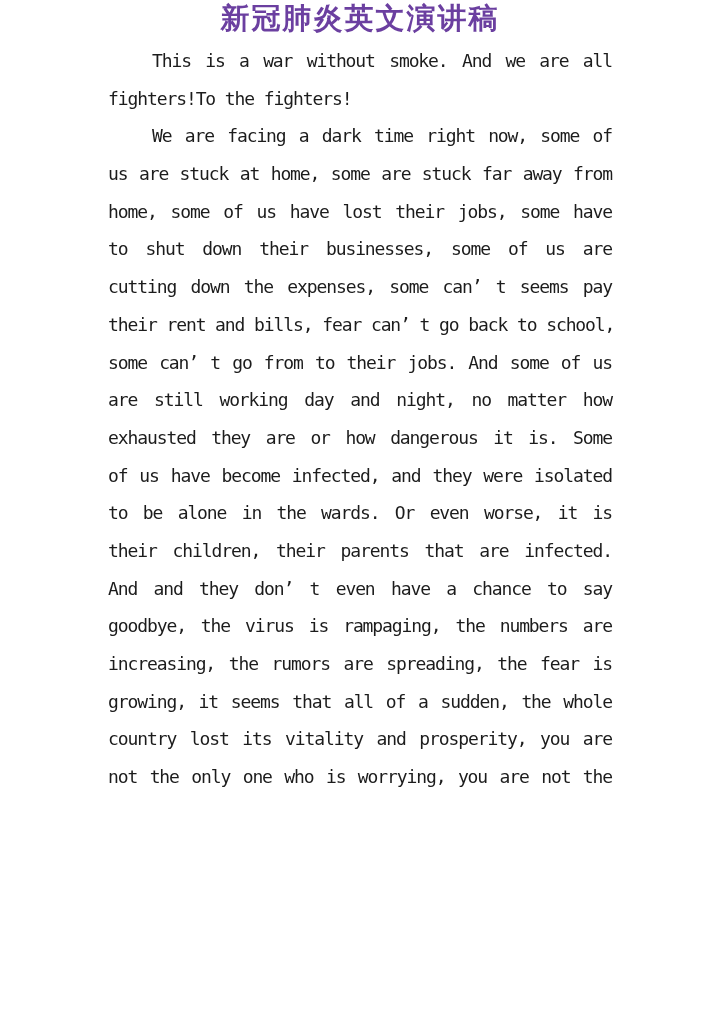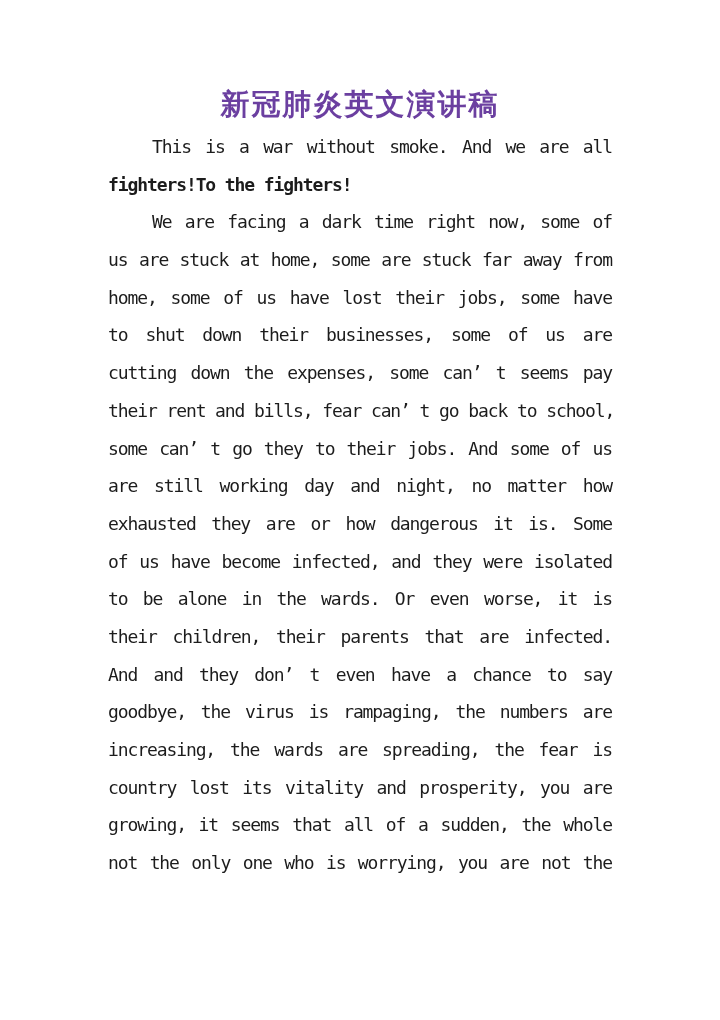--- a/index.html
+++ b/index.html
@@ -10,21 +10,20 @@
     width: 720px;
     height: 1020px;
     background: #ffffff;
     overflow: hidden;
   }
   .page {
     position: relative;
     width: 720px;
     height: 1020px;
     box-sizing: border-box;
-    padding-top: 86px;
     background: #ffffff;
   }
   .doc-title {
     margin: 0 0 6px 0;
     height: 36px;
     line-height: 36px;
     text-align: center;
     font-family: "DejaVu Serif", "Liberation Serif", serif;
     font-size: 29px;
     font-weight: bold;
@@ -46,43 +45,42 @@
     text-align-last: justify;
     white-space: nowrap;
     overflow: visible;
   }
   .line.indent {
     padding-left: 44px;
   }
   .line.short {
     text-align: left;
     text-align-last: left;
-    font-weight: bold;
   }
 </style>
 </head>
 <body style="background: rgb(255, 255, 255);">
 
 <div class="page">
   <h1 class="doc-title" style="color: rgb(107, 63, 160);">新冠肺炎英文演讲稿</h1>
   <div class="doc-body" style="color: rgb(28, 28, 28);">
       <div class="line indent">This is a war without smoke. And we are all</div>
       <div class="line short">fighters!To the fighters!</div>
       <div class="line indent">We are facing a dark time right now, some of</div>
       <div class="line">us are stuck at home, some are stuck far away from</div>
       <div class="line">home, some of us have lost their jobs, some have</div>
       <div class="line">to shut down their businesses, some of us are</div>
       <div class="line">cutting down the expenses, some can’ t seems pay</div>
       <div class="line">their rent and bills, fear can’ t go back to school,</div>
-      <div class="line">some can’ t go they to their jobs. And some of us</div>
+      <div class="line">some can’ t go from to their jobs. And some of us</div>
       <div class="line">are still working day and night, no matter how</div>
       <div class="line">exhausted they are or how dangerous it is. Some</div>
       <div class="line">of us have become infected, and they were isolated</div>
       <div class="line">to be alone in the wards. Or even worse, it is</div>
       <div class="line">their children, their parents that are infected.</div>
       <div class="line">And and they don’ t even have a chance to say</div>
       <div class="line">goodbye, the virus is rampaging, the numbers are</div>
-      <div class="line">increasing, the wards are spreading, the fear is</div>
+      <div class="line">increasing, the rumors are spreading, the fear is</div>
+      <div class="line">growing, it seems that all of a sudden, the whole</div>
       <div class="line">country lost its vitality and prosperity, you are</div>
-      <div class="line">growing, it seems that all of a sudden, the whole</div>
       <div class="line">not the only one who is worrying, you are not the</div>
     </div>
 </div>
 
 </body></html>

